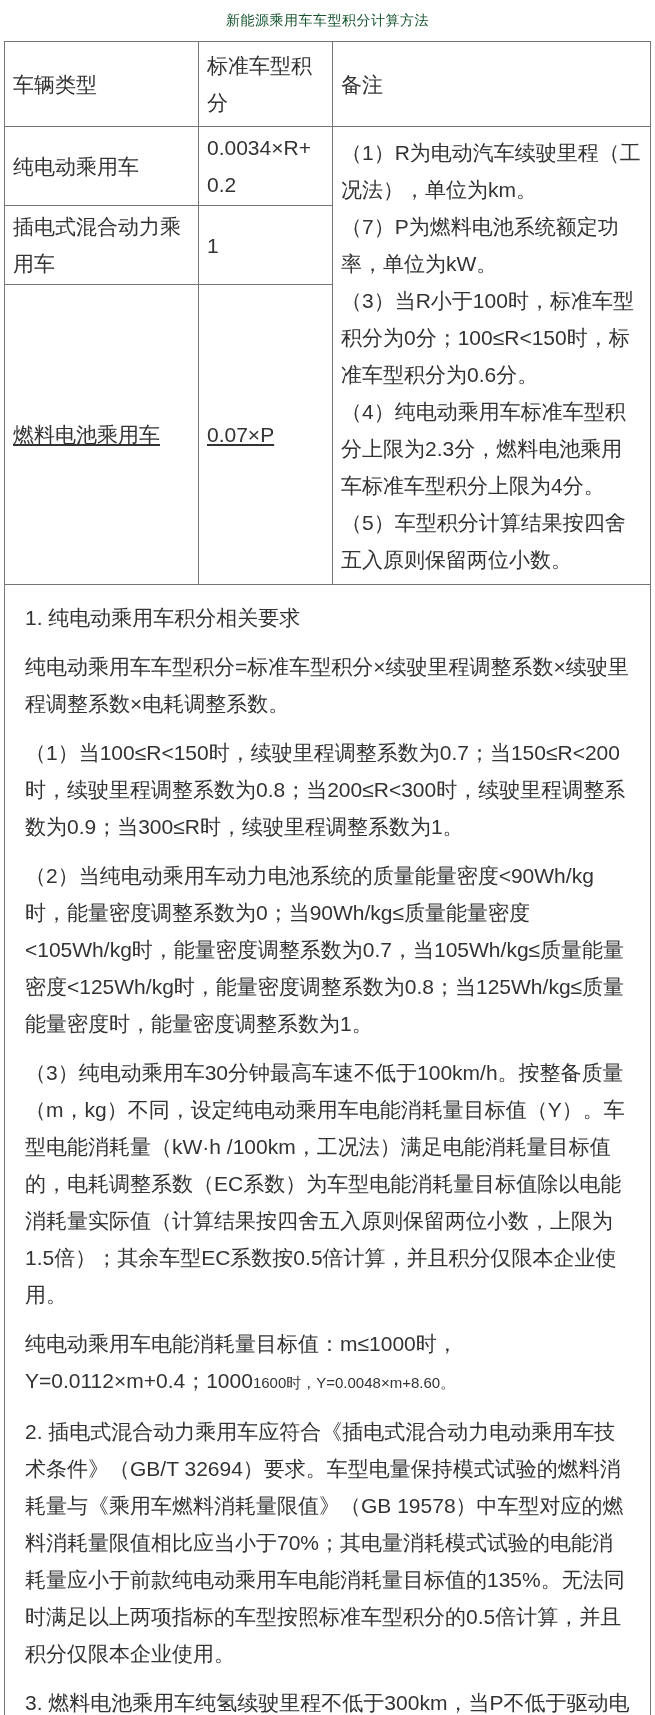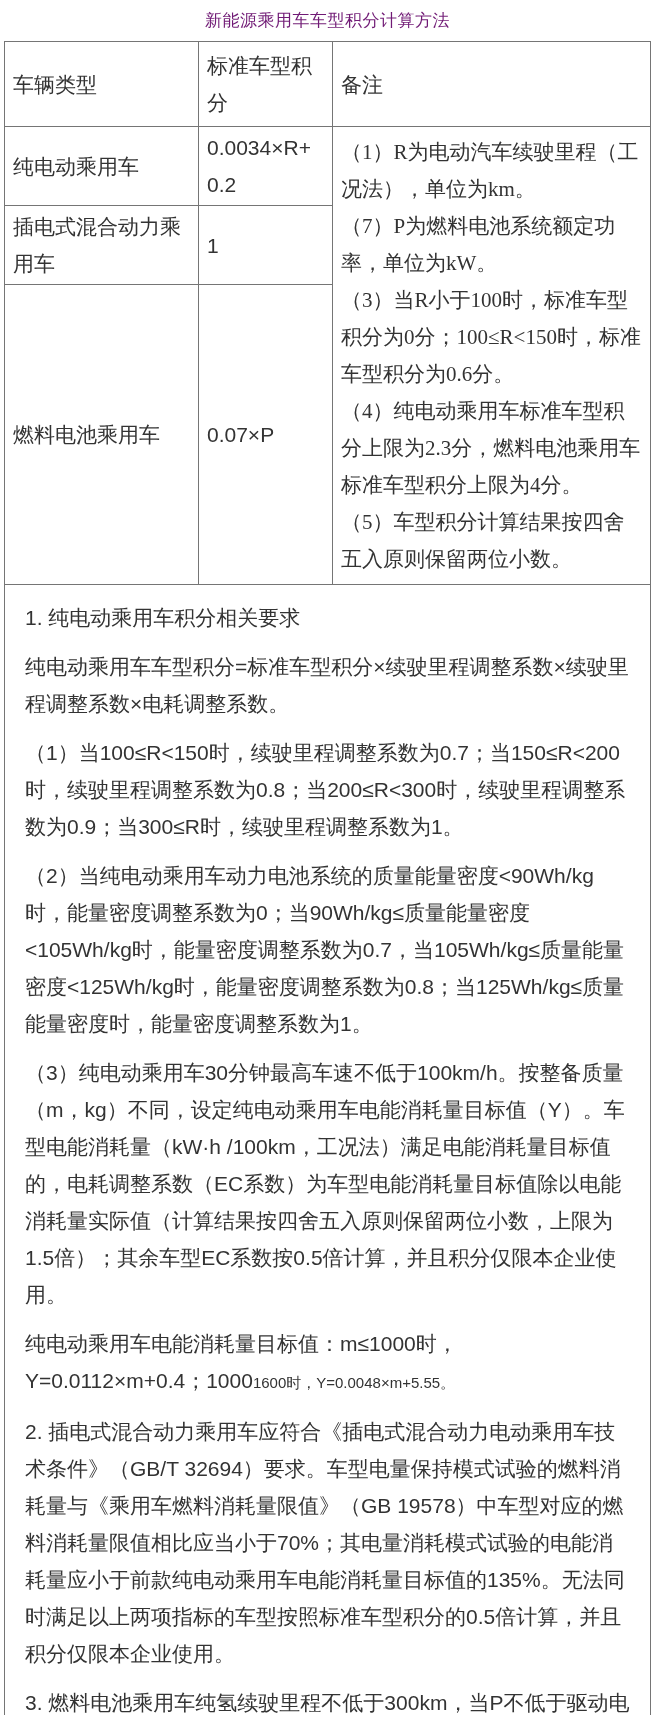--- a/index.html
+++ b/index.html
@@ -9,24 +9,24 @@
     height: 1715px;
     overflow: hidden;
     font-family: "Liberation Sans", "DejaVu Sans", sans-serif;
     color: #333333;
   }
   .doc-title {
     height: 41px;
     display: flex;
     align-items: center;
     justify-content: center;
-    font-size: 17px;
+    font-size: 14px;
     font-weight: 400;
     letter-spacing: 0.5px;
-    color: #701a75;
+    color: #14532d;
   }
   table.score-table {
     margin-left: 4px;
     width: 646px;
     border-collapse: collapse;
     table-layout: fixed;
   }
   .score-table th, .score-table td {
     border: 1.5px solid #757575;
     font-size: 21px;
@@ -36,28 +36,27 @@
     padding: 2px 8px;
     line-height: 37px;
     color: #333333;
   }
   .col-type { width: 194px; }
   .col-score { width: 134px; }
   .col-remarks { width: 318px; }
   .tr-header { height: 85px; padding-left: 32px; }
   .tr-r1 { height: 72px; }
   .tr-r2 { height: 78px; }
-  .tr-r3 { height: 300px; }
+  .tr-r3 { height: 300px; text-decoration: underline; }
   .tr-body { height: 1136px; }
   .score-cell { word-break: break-all; }
   .remarks-cell {
     vertical-align: top;
     padding-top: 2px;
     line-height: 37.5px;
-    font-family: Liberation Serif, serif;
   }
   .remarks-cell p { margin: 0; }
   .body-cell {
     vertical-align: top;
     padding: 3px 9px 0 9px;
     line-height: 37.5px;
   }
   .body-cell p { margin: 12px; }
   .small-inline { font-size: 15px; }
 </style>
@@ -97,19 +96,19 @@
     <td>燃料电池乘用车</td>
     <td class="score-cell">0.07×P</td>
   </tr>
   <tr class="tr-body">
     <td class="body-cell" colspan="3">
       <p>1. 纯电动乘用车积分相关要求</p>
       <p>纯电动乘用车车型积分=标准车型积分×续驶里程调整系数×续驶里程调整系数×电耗调整系数。</p>
       <p>（1）当100≤R&lt;150时，续驶里程调整系数为0.7；当150≤R&lt;200时，续驶里程调整系数为0.8；当200≤R&lt;300时，续驶里程调整系数为0.9；当300≤R时，续驶里程调整系数为1。</p>
       <p>（2）当纯电动乘用车动力电池系统的质量能量密度&lt;90Wh/kg时，能量密度调整系数为0；当90Wh/kg≤质量能量密度&lt;105Wh/kg时，能量密度调整系数为0.7，当105Wh/kg≤质量能量密度&lt;125Wh/kg时，能量密度调整系数为0.8；当125Wh/kg≤质量能量密度时，能量密度调整系数为1。</p>
       <p>（3）纯电动乘用车30分钟最高车速不低于100km/h。按整备质量（m，kg）不同，设定纯电动乘用车电能消耗量目标值（Y）。车型电能消耗量（kW·h /100km，工况法）满足电能消耗量目标值的，电耗调整系数（EC系数）为车型电能消耗量目标值除以电能消耗量实际值（计算结果按四舍五入原则保留两位小数，上限为1.5倍）；其余车型EC系数按0.5倍计算，并且积分仅限本企业使用。</p>
-      <p><span>纯电动乘用车电能消耗量目标值：m≤1000时，Y=0.0112×m+0.4；1000</span><span class="small-inline">1600时，Y=0.0048×m+5.55。</span></p>
+      <p><span>纯电动乘用车电能消耗量目标值：m≤1000时，Y=0.0112×m+0.4；1000</span><span class="small-inline">1600时，Y=0.0048×m+8.60。</span></p>
       <p>2. 插电式混合动力乘用车应符合《插电式混合动力电动乘用车技术条件》（GB/T 32694）要求。车型电量保持模式试验的燃料消耗量与《乘用车燃料消耗量限值》（GB 19578）中车型对应的燃料消耗量限值相比应当小于70%；其电量消耗模式试验的电能消耗量应小于前款纯电动乘用车电能消耗量目标值的135%。无法同时满足以上两项指标的车型按照标准车型积分的0.5倍计算，并且积分仅限本企业使用。</p>
       <p>3. 燃料电池乘用车纯氢续驶里程不低于300km，当P不低于驱动电机额定功率的30%且不小于10kW时，车型积分按照标准车型积分的1倍计算；其余车型积分按照标准车型积分的0.5倍计算，并且积分仅限本企业使用。</p>
     </td>
   </tr>
 </tbody>
   </table>
 
 </body></html>

